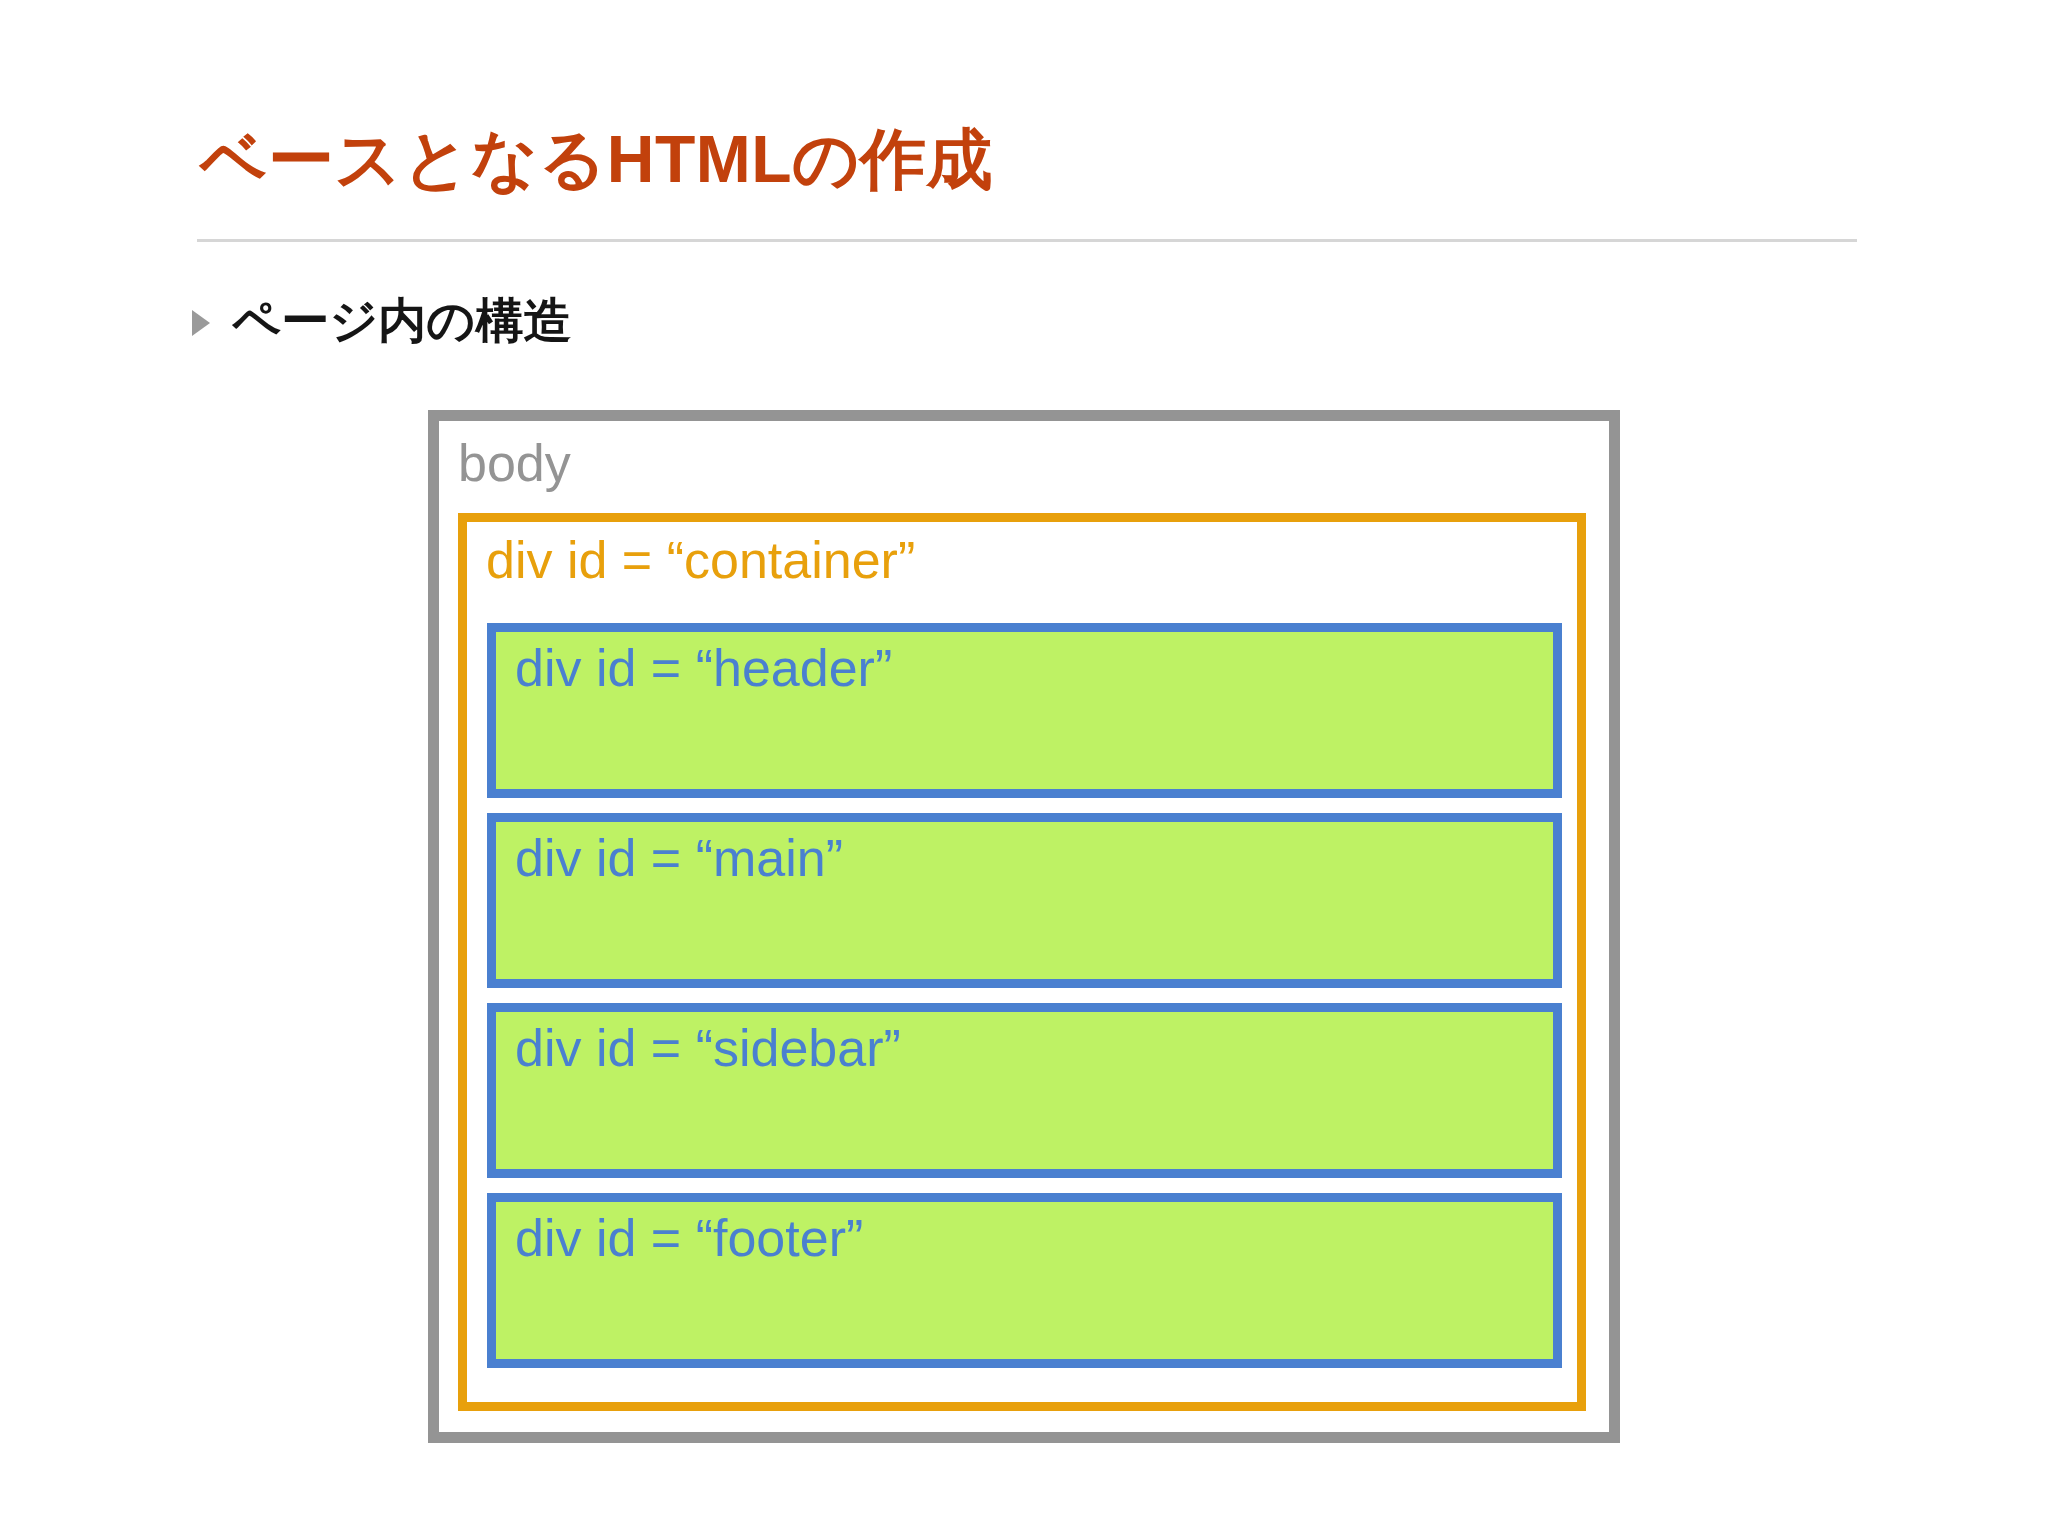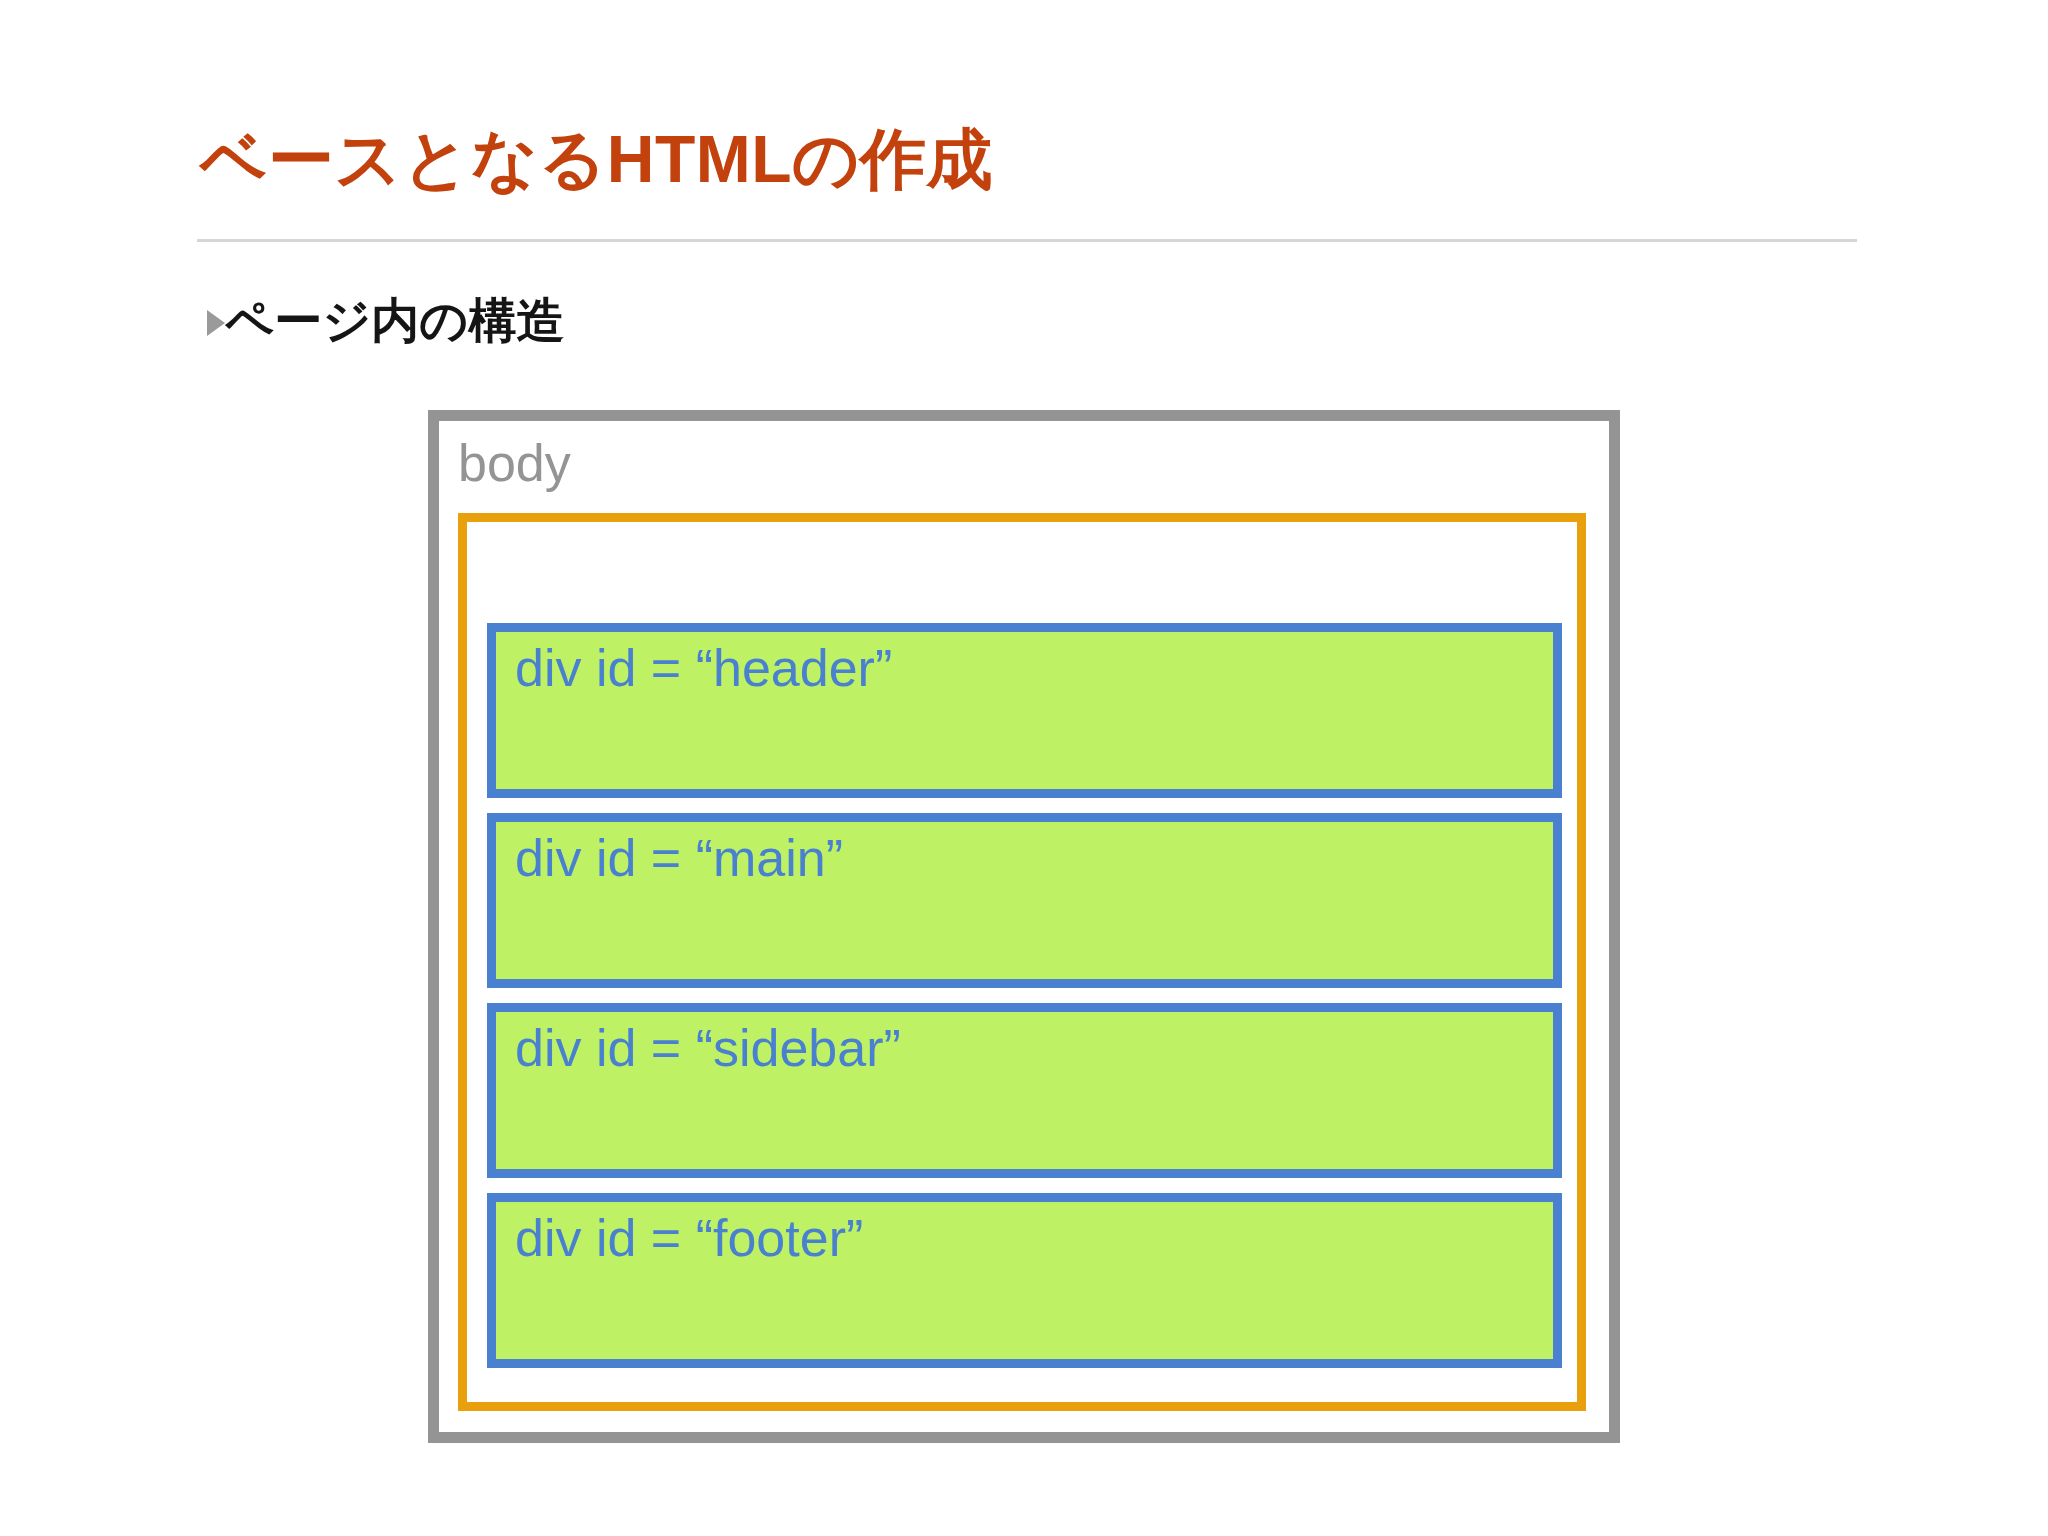--- a/index.html
+++ b/index.html
@@ -32,24 +32,25 @@
     left: 197px;
     top: 239px;
     width: 1660px;
     height: 3px;
     background: #d6d6d6;
   }
 
   
   .bullet-row {
     position: absolute;
-    left: 207px;
+    left: 192px;
     top: 295px;
     display: flex;
     align-items: center;
+    gap: 22px;
   }
   .bullet-marker {
     width: 0;
     height: 0;
     border-left: 18px solid #9a9a9a;
     border-top: 13px solid transparent;
     border-bottom: 13px solid transparent;
     flex: 0 0 auto;
     margin-top: 4px;
   }
@@ -139,20 +140,21 @@
   <span class="bullet-marker"></span>
   <span class="bullet-text">ページ内の構造</span>
 </div>
 
 <div class="diagram-body">
 
   <span class="body-label">body</span>
 
   <div class="diagram-container">
 
+    <span class="container-label">div id = “container”</span>
 
     <div class="div-list">
 
       <div class="div-box">
         <span class="div-box-label">div id = “header”</span>
       </div>
 
       <div class="div-box">
         <span class="div-box-label">div id = “main”</span>
       </div>

